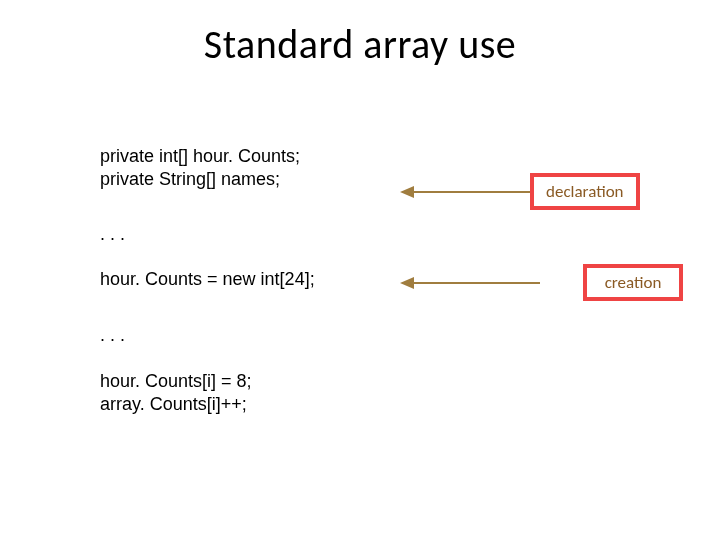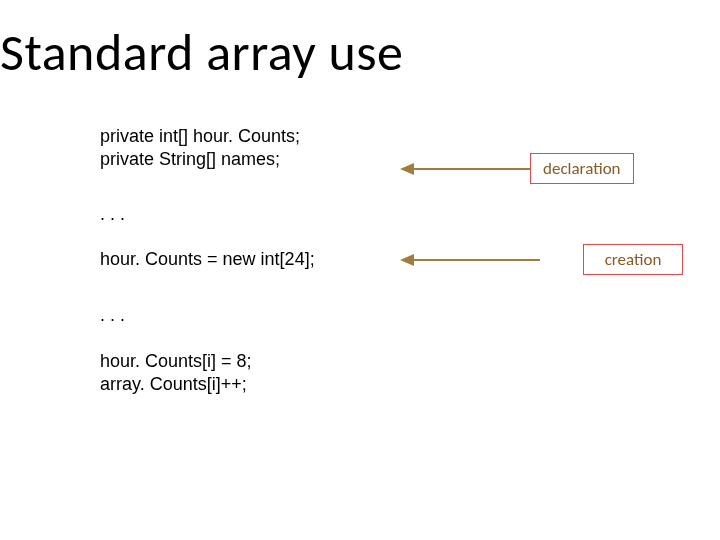--- a/index.html
+++ b/index.html
@@ -6,24 +6,24 @@
   body {
     width: 720px;
     height: 540px;
     background: #fff;
     font-family: Arial, Helvetica, sans-serif;
     position: relative;
     overflow: hidden;
   }
   .title {
     font-family: Calibri, Arial, sans-serif;
-    font-size: 52px;
+    font-size: 40px;
     font-weight: 400;
     color: #000;
-    text-align: left;
+    text-align: center;
     margin-top: 20px;
     letter-spacing: 0.5px;
   }
   .content {
     position: absolute;
     left: 100px;
     top: 125px;
     width: 560px;
   }
   .code {
@@ -44,41 +44,41 @@
   }
   .annot-wrap {
     position: absolute;
     display: flex;
     align-items: center;
   }
   .arrow {
     flex: 0 0 auto;
   }
   .labelbox {
-    border: 1px solid #ef4444;
+    border: 4px solid #ef4444;
     background: #fff;
     font-family: "Trebuchet MS", Calibri, Arial, sans-serif;
     font-size: 17px;
     color: #8a6d3b;
     padding: 4px 12px;
     min-width: 100px;
     text-align: center;
     white-space: nowrap;
   }
   .labelbox.brown { color: #8a5a24; }
   .arrow svg { display: block; }
 </style>
 </head>
 <body>
 
 <h1 class="title">Standard array use</h1>
 
 <div class="content">
 
-  <div class="row" style="height:56px;">
+  <div class="row" style="height:56px;margin-top:20px;">
     <div class="codeblock">
       <div class="code">private int[] hour. Counts;</div>
       <div class="code">private String[] names;</div>
     </div>
     <div class="annot-wrap" style="left:300px; top:28px;">
       <span class="arrow">
         <svg width="130" height="16" viewBox="0 0 130 16">
           <line x1="12" y1="8" x2="130" y2="8" stroke="#a07d3f" stroke-width="2"></line>
           <polygon points="0,8 14,2 14,14" fill="#a07d3f"></polygon>
         </svg>

